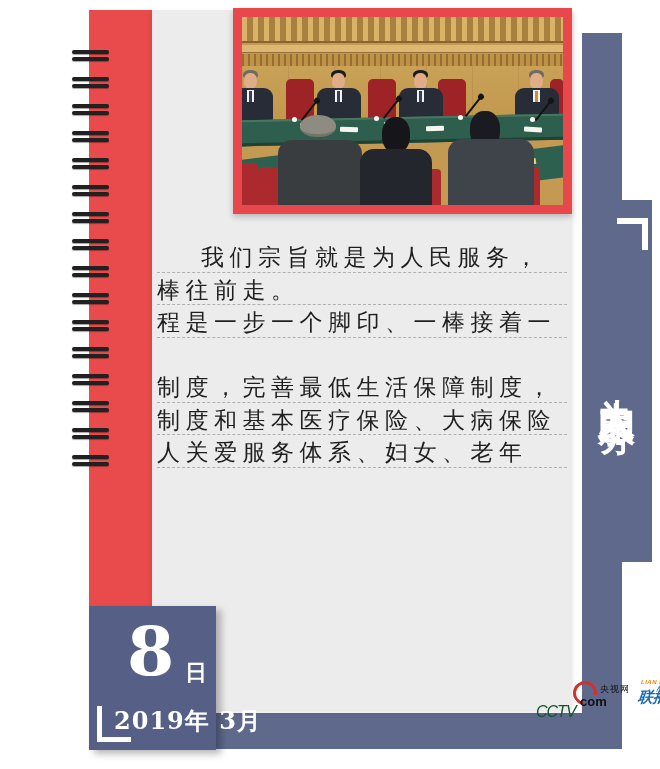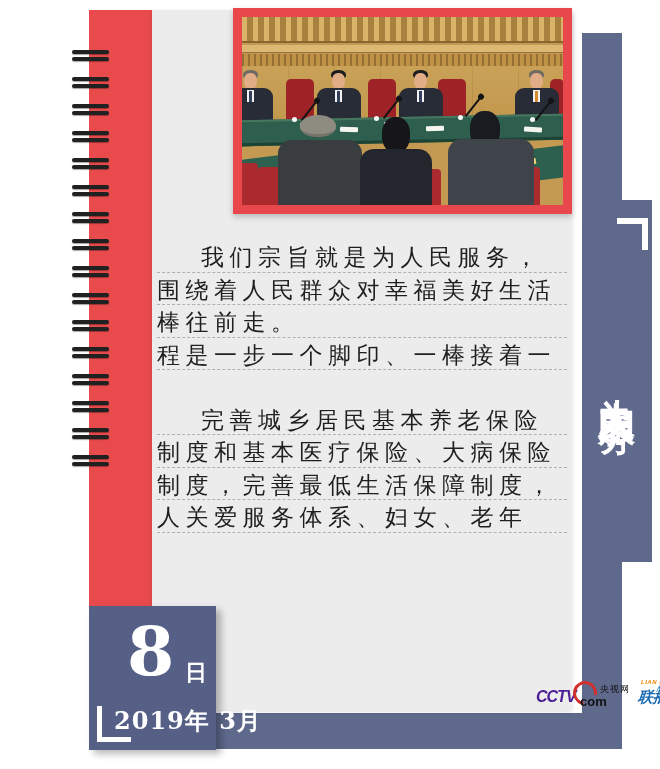--- a/index.html
+++ b/index.html
@@ -82,22 +82,22 @@
         box-shadow:5px 4px 7px rgba(0,0,0,.28);color:#fff;}
   .d-day{position:absolute;left:38px;top:6px;font-size:68px;font-weight:bold;line-height:78px;}
   .d-unit{position:absolute;left:96px;top:52px;font-size:22px;font-weight:bold;}
   .bracket-bl{position:absolute;left:8px;bottom:8px;width:34px;height:36px;
         border-left:5px solid #fff;border-bottom:5px solid #fff;}
   .d-ym{position:absolute;left:25px;top:99px;font-size:24px;font-weight:bold;letter-spacing:1px;white-space:nowrap;text-align:center;}
 
   
   .cctv-logo{position:absolute;left:384px;top:670px;width:100px;height:32px;z-index:4;
         font-family:"Liberation Sans", sans-serif;}
-  .cctv-letters{position:absolute;left:0;top:8px;font-size:16px;font-weight:bold;font-style:italic;
-        letter-spacing:-1px;color:#4c1d95;}
+  .cctv-letters{position:absolute;left:0;top:23px;font-size:16px;font-weight:normal;font-style:italic;
+        letter-spacing:-1px;color:#14532d;}
   .cctv-swoosh{position:absolute;left:37px;top:1px;width:24px;height:24px;border:3px solid #d2302c;
         border-radius:50%;border-bottom-color:transparent;transform:rotate(-35deg);}
   .cctv-com{position:absolute;left:44px;top:14px;font-size:13px;font-weight:bold;color:#111;}
   .cctv-cn{position:absolute;left:64px;top:3px;font-size:9px;color:#111;letter-spacing:1px;white-space:nowrap;}
   .lianbo-logo{position:absolute;left:486px;top:667px;width:52px;height:36px;z-index:4;
         font-family:"Liberation Sans", sans-serif;}
   .lb-circle{position:absolute;left:18px;top:4px;width:28px;height:28px;border:3px solid #2d8cc9;
         border-radius:50%;background:rgba(255,255,255,.55);}
   .lb-en{position:absolute;left:3px;top:2px;font-size:6px;font-weight:bold;font-style:italic;color:#f08300;
         letter-spacing:.5px;white-space:nowrap;}
@@ -128,28 +128,26 @@
     <div class="ring"></div>
     <div class="ring"></div>
     <div class="ring"></div>
   </div>
 
   <div class="page">
 
     <div class="text-area">
       <div class="para1">
         <div class="hand-line indent">我们宗旨就是为人民服务，</div>
-        <div class="hand-line">围绕着人民群众对幸福美好生活</div>
         <div class="hand-line">棒往前走。</div>
         <div class="hand-line">程是一步一个脚印、一棒接着一</div>
       </div>
       <div class="para2">
-        <div class="hand-line indent">完善城乡居民基本养老保险</div>
+        <div class="hand-line">制度，完善最低生活保障制度，</div>
         <div class="hand-line">制度和基本医疗保险、大病保险</div>
-        <div class="hand-line">制度，完善最低生活保障制度，</div>
         <div class="hand-line">人关爱服务体系、妇女、老年</div>
       </div>
     </div>
 
     <div class="cctv-logo">
       <span class="cctv-letters">CCTV</span>
       <span class="cctv-swoosh"></span>
       <span class="cctv-com">com</span>
       <span class="cctv-cn">央视网</span>
     </div>

